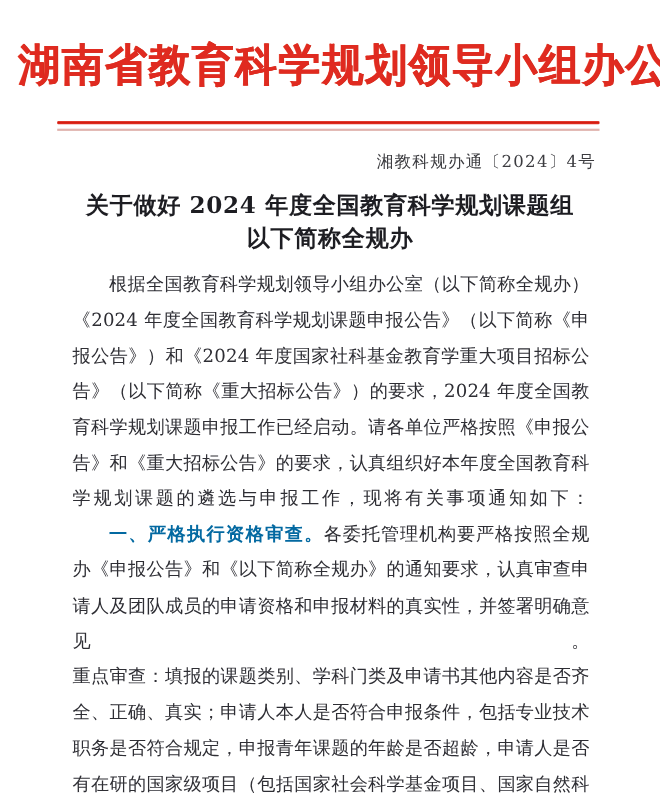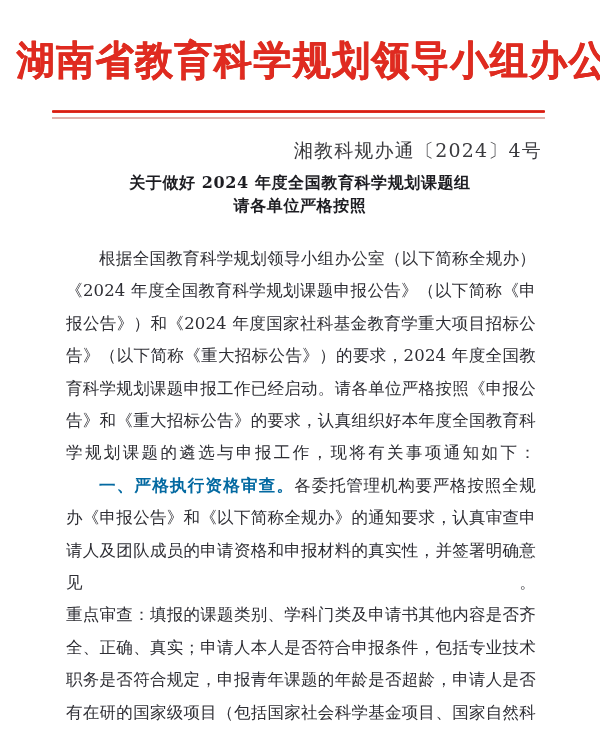--- a/index.html
+++ b/index.html
@@ -65,34 +65,34 @@
   
   .doc-number {
     position: absolute;
     left: 0;
     top: 138px;
     width: 600px;
     padding-right: 58px;
     box-sizing: border-box;
     text-align: right;
     font-family: "DejaVu Serif", "Liberation Serif", serif;
-    font-size: 19px;
+    font-size: 15px;
     color: #3b3b3f;
     letter-spacing: 1.2px;
   }
 
   
   .doc-title {
     position: absolute;
     left: 60px;
     top: 172px;
     width: 480px;
     text-align: center;
     font-family: "DejaVu Serif", "Liberation Serif", serif;
-    font-size: 16px;
+    font-size: 21px;
     font-weight: 700;
     line-height: 1.42;
     color: #1d1d22;
     letter-spacing: 0.6px;
   }
 
   
   .body-block {
     position: absolute;
     left: 66px;
@@ -130,21 +130,21 @@
   <div class="rule-wrap">
     <div class="rule-thick"></div>
     <div class="rule-gap"></div>
     <div class="rule-thin"></div>
   </div>
 
   <div class="doc-number">湘教科规办通〔2024〕4号</div>
 
   <div class="doc-title">
     <div>关于做好 2024 年度全国教育科学规划课题组</div>
-    <div>请各单位严格按照</div>
+    <div>以下简称全规办</div>
   </div>
 
   <div class="body-block">
 
 
     <p class="para indent tight">根据全国教育科学规划领导小组办公室（以下简称全规办）《2024 年度全国教育科学规划课题申报公告》（以下简称《申报公告》）和《2024 年度国家社科基金教育学重大项目招标公告》（以下简称《重大招标公告》）的要求，2024 年度全国教育科学规划课题申报工作已经启动。请各单位严格按照《申报公告》和《重大招标公告》的要求，认真组织好本年度全国教育科学规划课题的遴选与申报工作，现将有关事项通知如下：</p>
 
     <p class="para indent tight"><span class="lead">一、严格执行资格审查。</span><span>各委托管理机构要严格按照全规办《申报公告》和《以下简称全规办》的通知要求，认真审查申请人及团队成员的申请资格和申报材料的真实性，并签署明确意见。</span></p>
 
     <p class="para tight">重点审查：填报的课题类别、学科门类及申请书其他内容是否齐全、正确、真实；申请人本人是否符合申报条件，包括专业技术职务是否符合规定，申报青年课题的年龄是否超龄，申请人是否有在研的国家级项目（包括国家社会科学基金项目、国家自然科</p>

